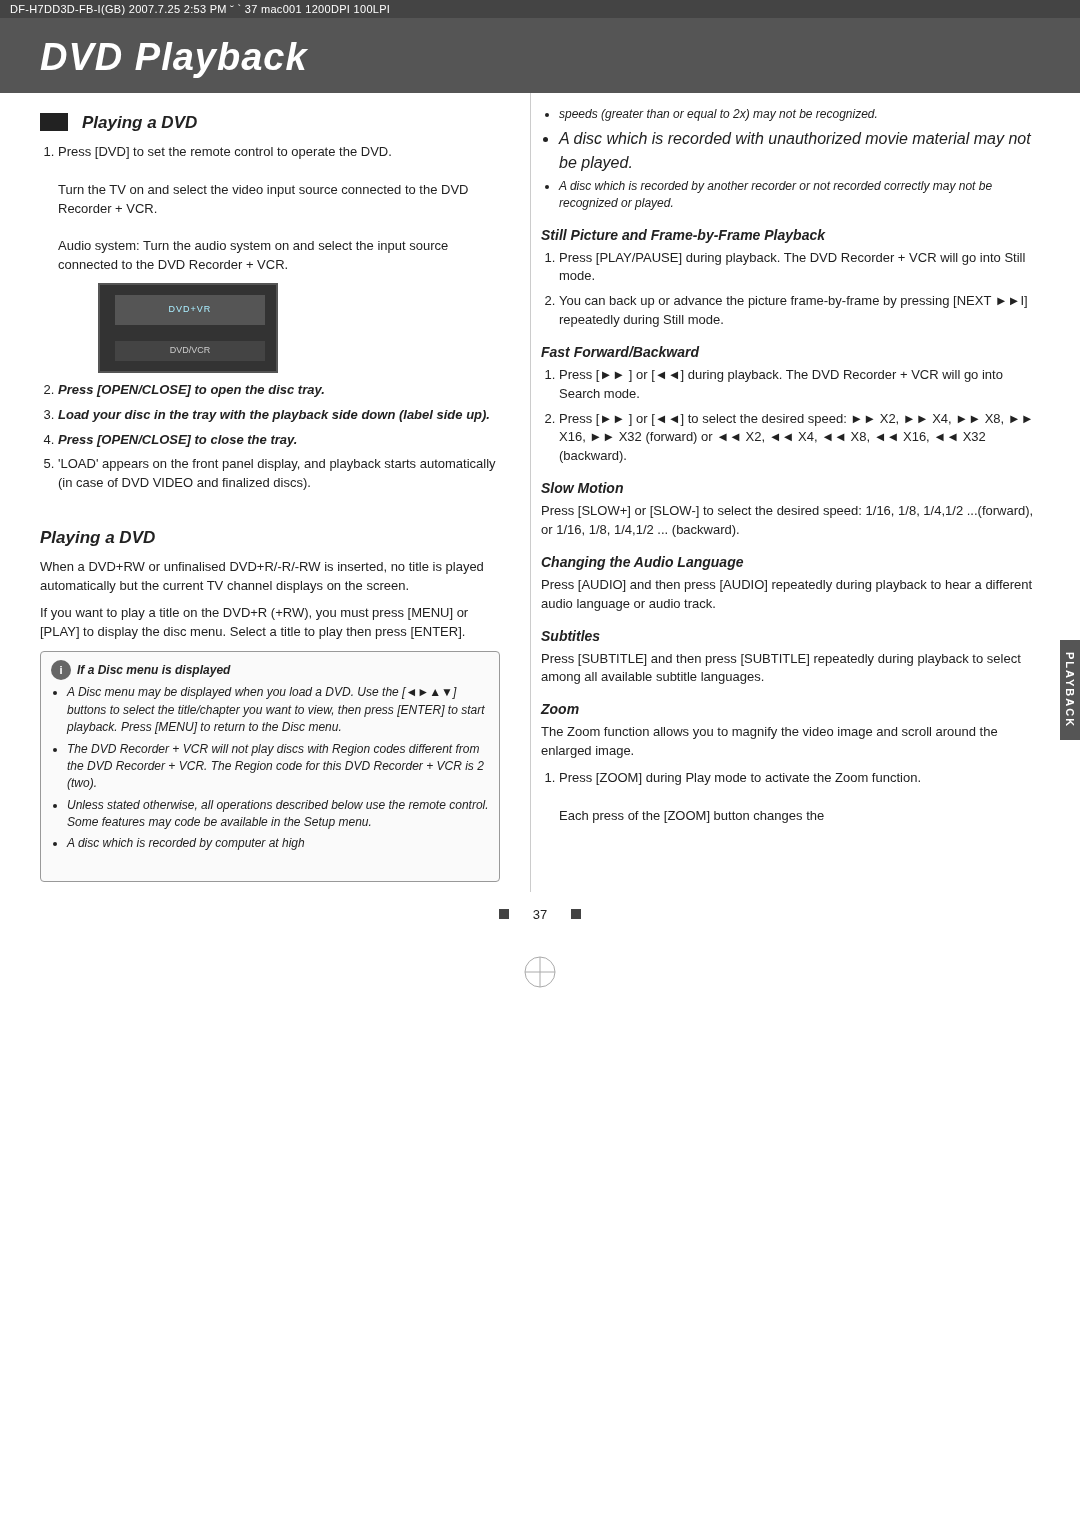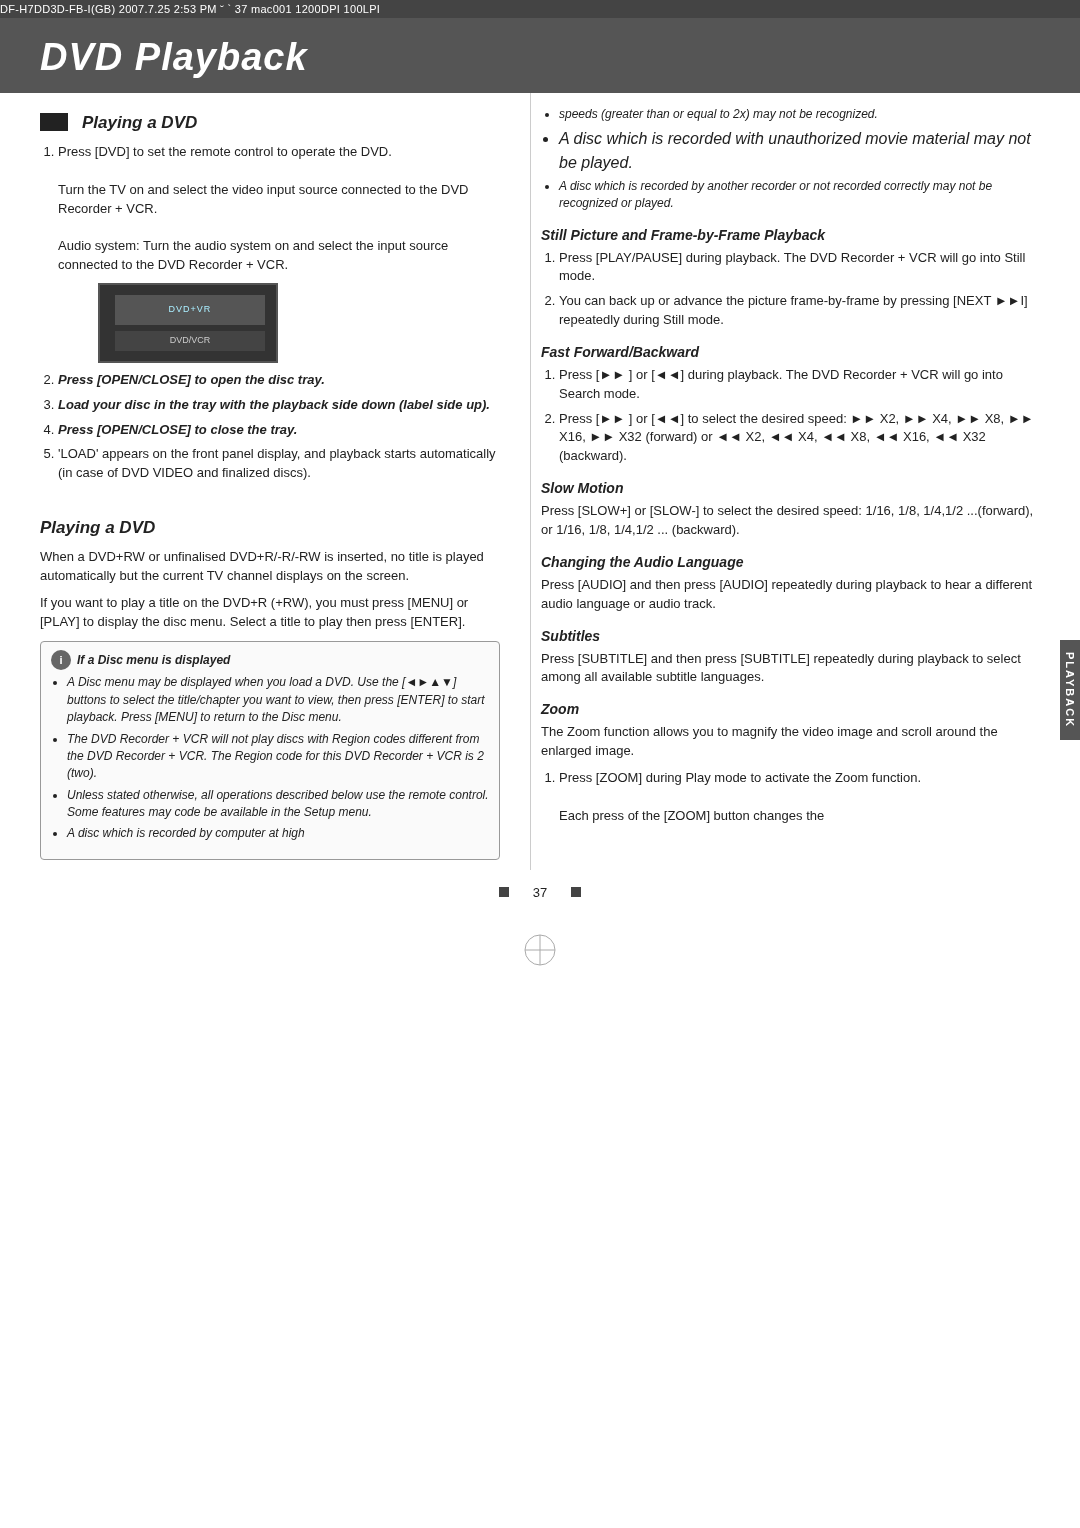--- a/index.html
+++ b/index.html
@@ -11,21 +11,21 @@
       font-size: 13px;
       color: #222;
       position: relative;
     }
 
     
     .header-bar {
       background: #444;
       color: #fff;
       font-size: 11px;
-      padding: 3px 0;
+      padding: 3px 10px;
       letter-spacing: 0.3px;
     }
 
     
     .title-section {
       background: #555;
       padding: 18px 40px 14px 40px;
       margin-bottom: 0;
     }
     .title-section h1 {
@@ -83,21 +83,21 @@
       margin-bottom: 6px;
       margin-top: 14px;
     }
 
     p { margin-bottom: 8px; line-height: 1.45; }
 
     ol { padding-left: 18px; margin-bottom: 8px; }
     ol li { margin-bottom: 6px; line-height: 1.45; }
     ol li b { font-style: italic; }
 
-    ul { padding-left: 16px; margin-bottom: 8px; }
+    ul { padding-left: 16px; margin-bottom: 20px; }
     ul li { margin-bottom: 4px; line-height: 1.45; font-style: italic; font-size: 12px; }
 
     .note-box {
       border: 1px solid #999;
       border-radius: 4px;
       padding: 8px 10px;
       margin: 10px 0;
       background: #fafafa;
     }
     .note-box .note-title {
@@ -118,21 +118,21 @@
       align-items: center;
       justify-content: center;
       color: #fff;
       font-size: 11px;
       font-style: normal;
       flex-shrink: 0;
     }
     .dvd-display {
       background: #333;
       width: 180px;
-      height: 80px;
+      height: 90px;
       margin: 8px 0 8px 40px;
       position: relative;
       border: 2px solid #555;
     }
     .dvd-display-inner {
       background: #555;
       width: 150px;
       height: 30px;
       position: absolute;
       top: 10px;

